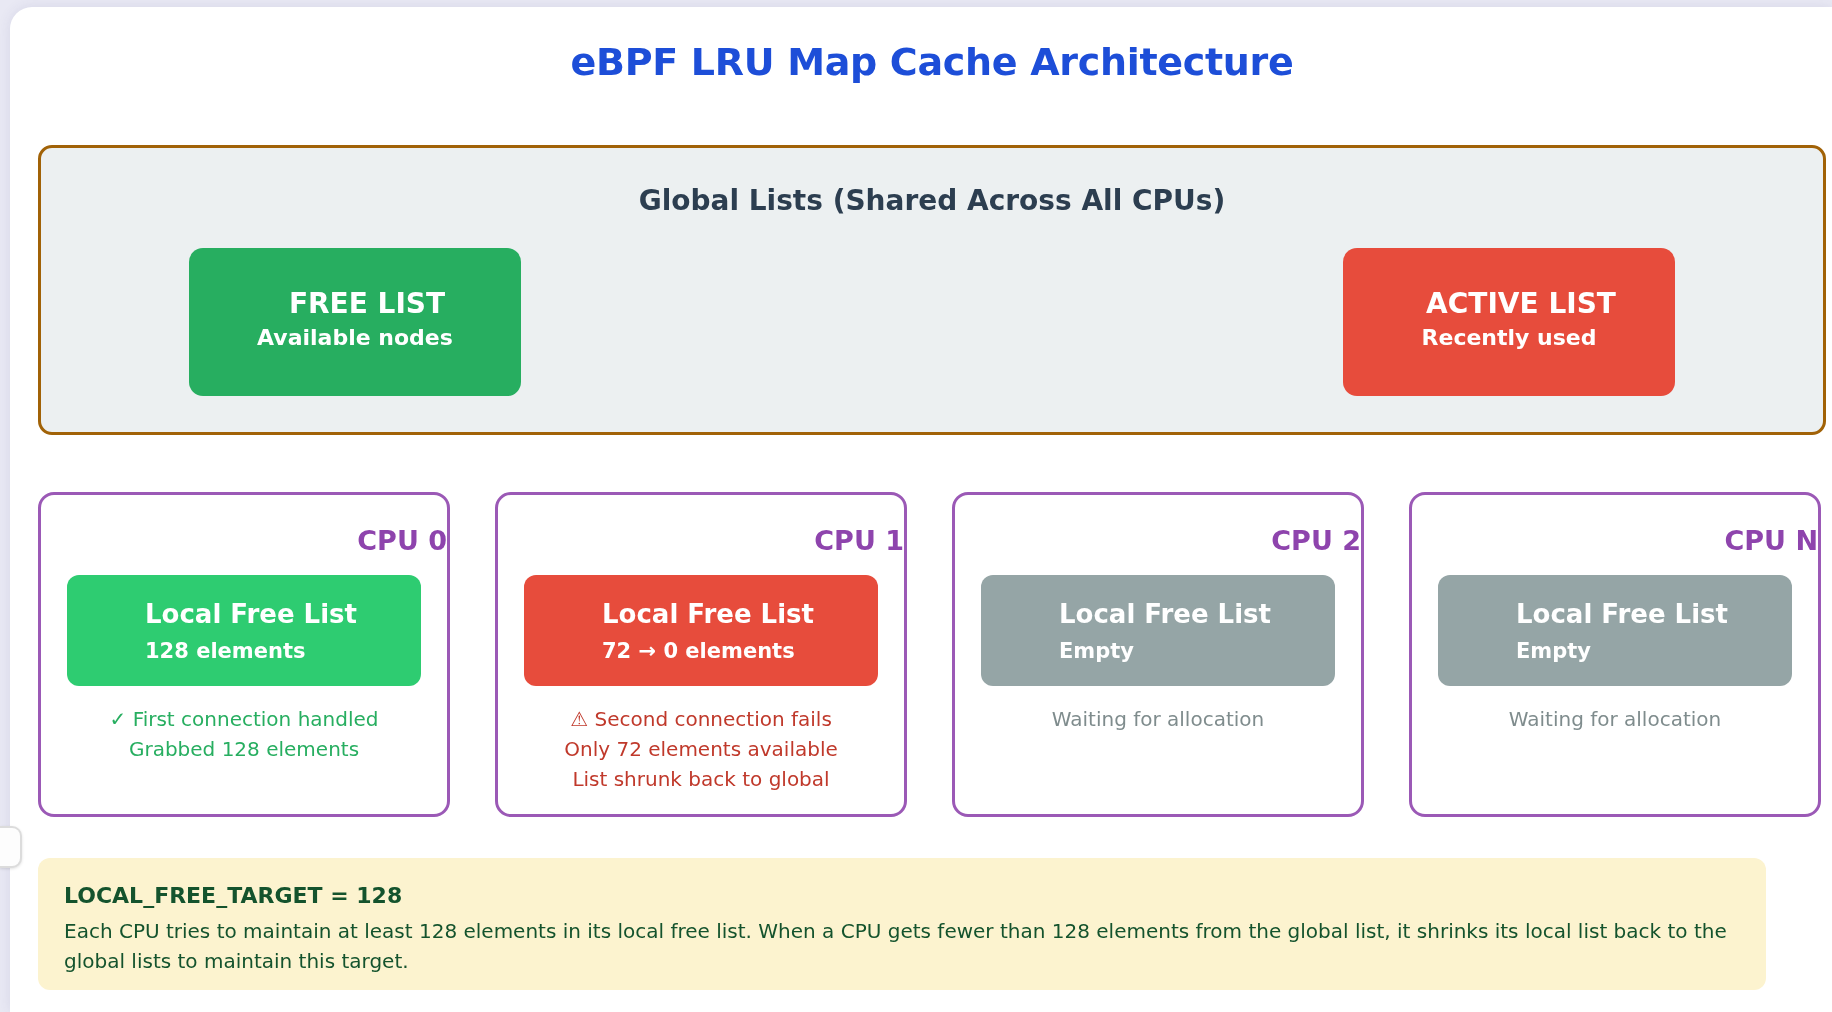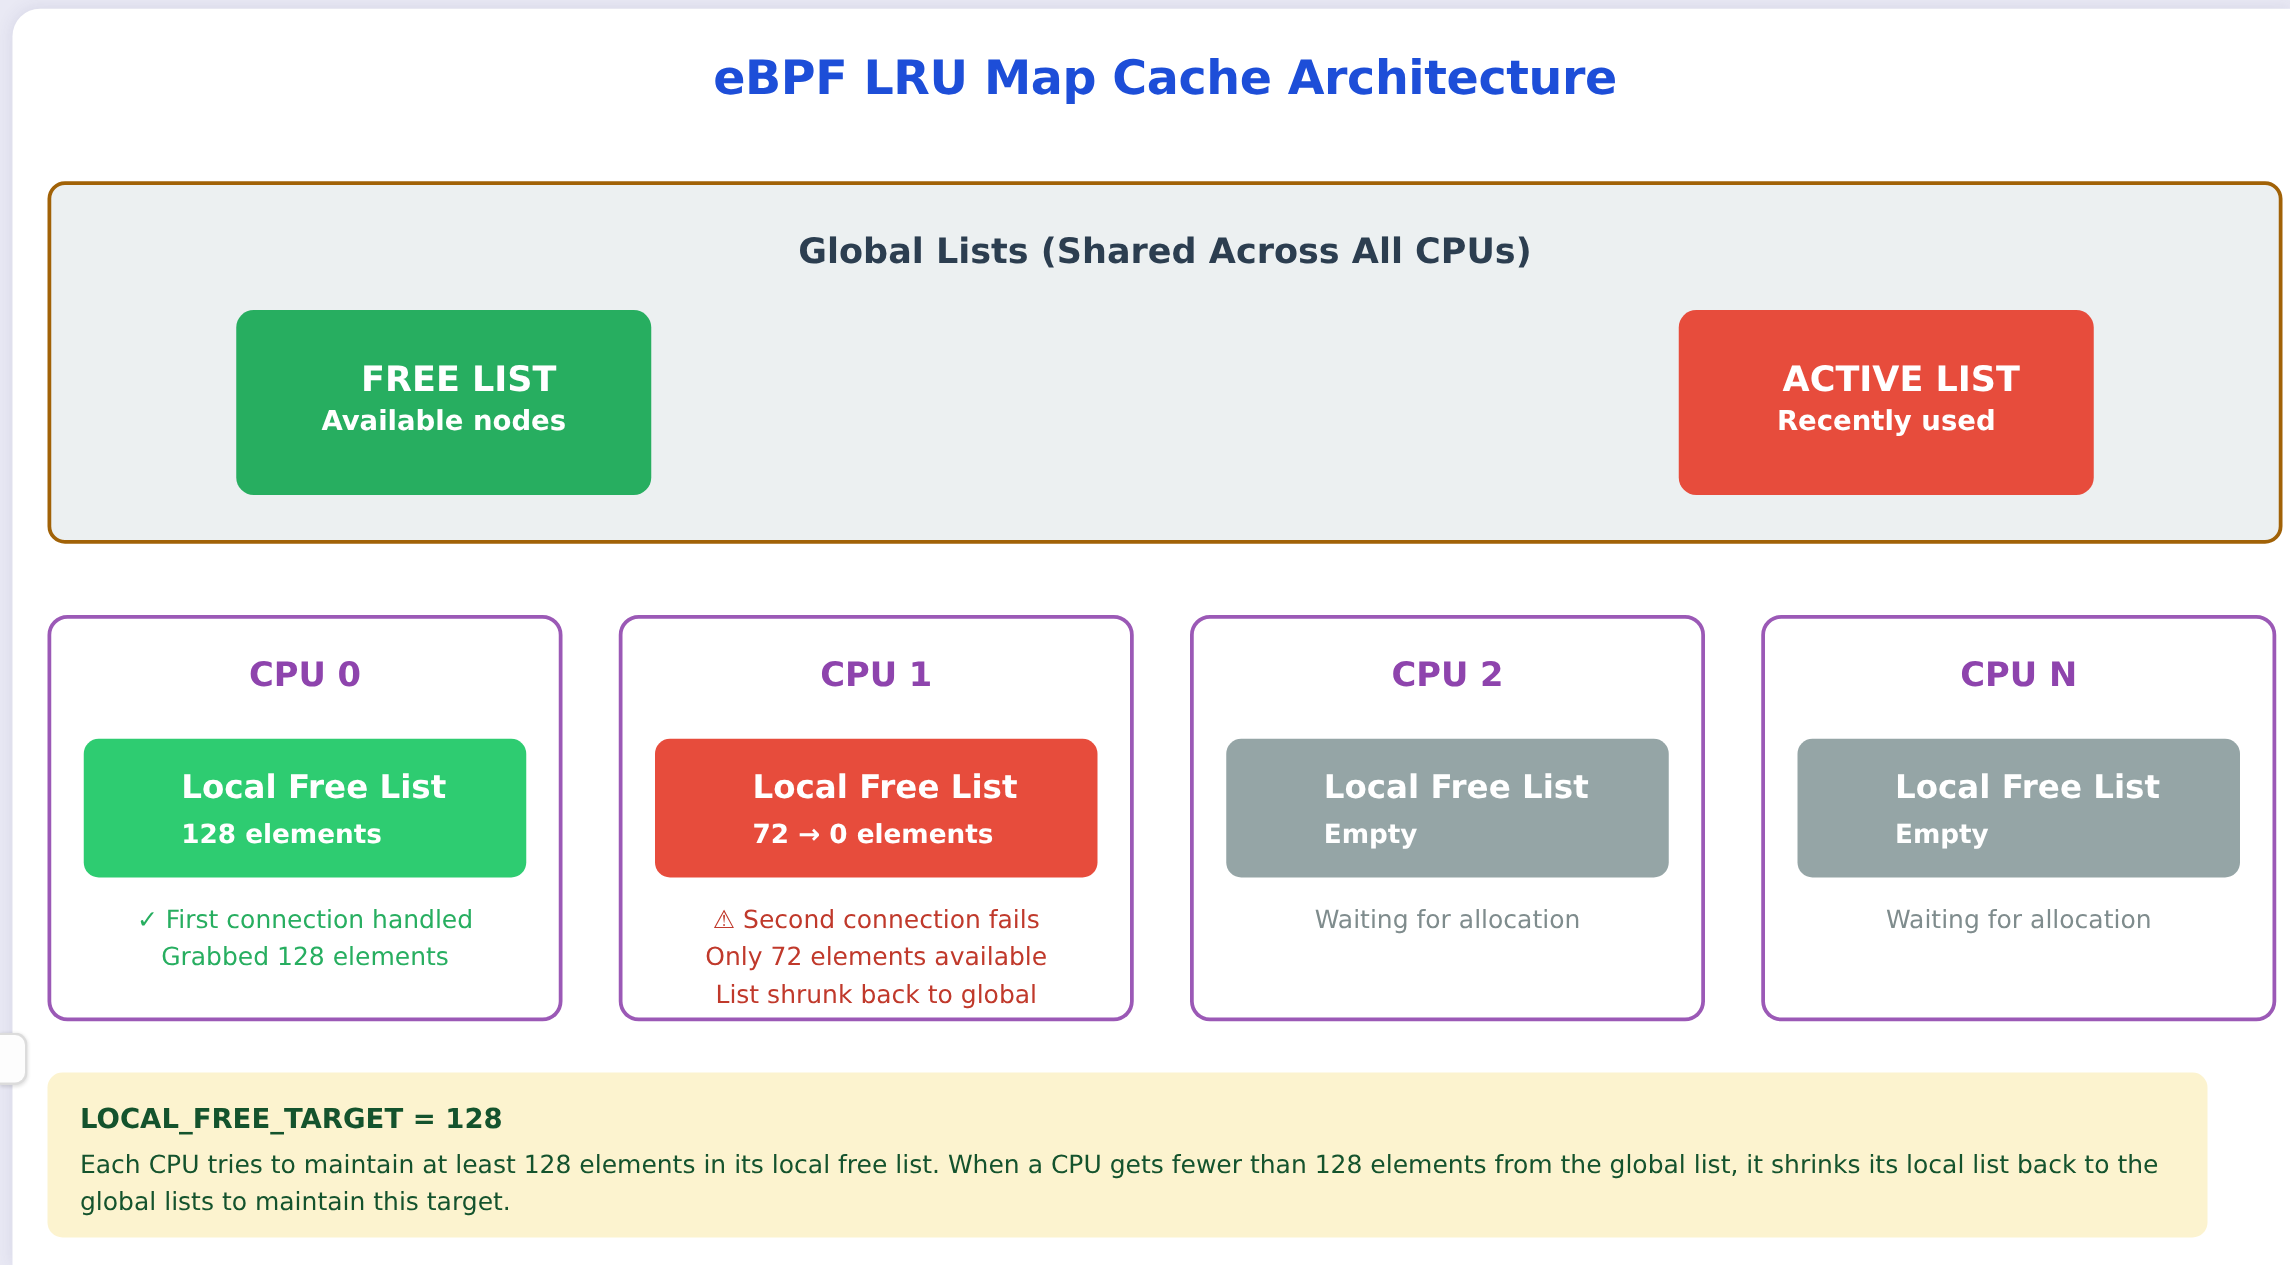--- a/index.html
+++ b/index.html
@@ -72,28 +72,28 @@
   }
   .cpu-card {
     width: 412px;
     height: 325px;
     background: #ffffff;
     border: 3px solid #9b59b6;
     border-radius: 16px;
   }
   .cpu-title {
     margin-top: 28px;
-    text-align: center;
+    text-align: right;
     font-size: 27px;
     font-weight: bold;
     color: #8e44ad;
     line-height: 36px;
   }
   .local-box {
-    margin: 32px auto 0 auto;
+    margin: 16px auto 0 auto;
     width: 354px;
     height: 111px;
     border-radius: 12px;
     color: #ffffff;
     padding: 22px 0 0 78px;
     text-align: left;
   }
   .local-box .l-title { font-size: 26px; font-weight: bold; line-height: 34px; }
   .local-box .l-sub   { font-size: 21px; font-weight: bold; line-height: 28px; margin-top: 6px; }
   .cpu-status {

